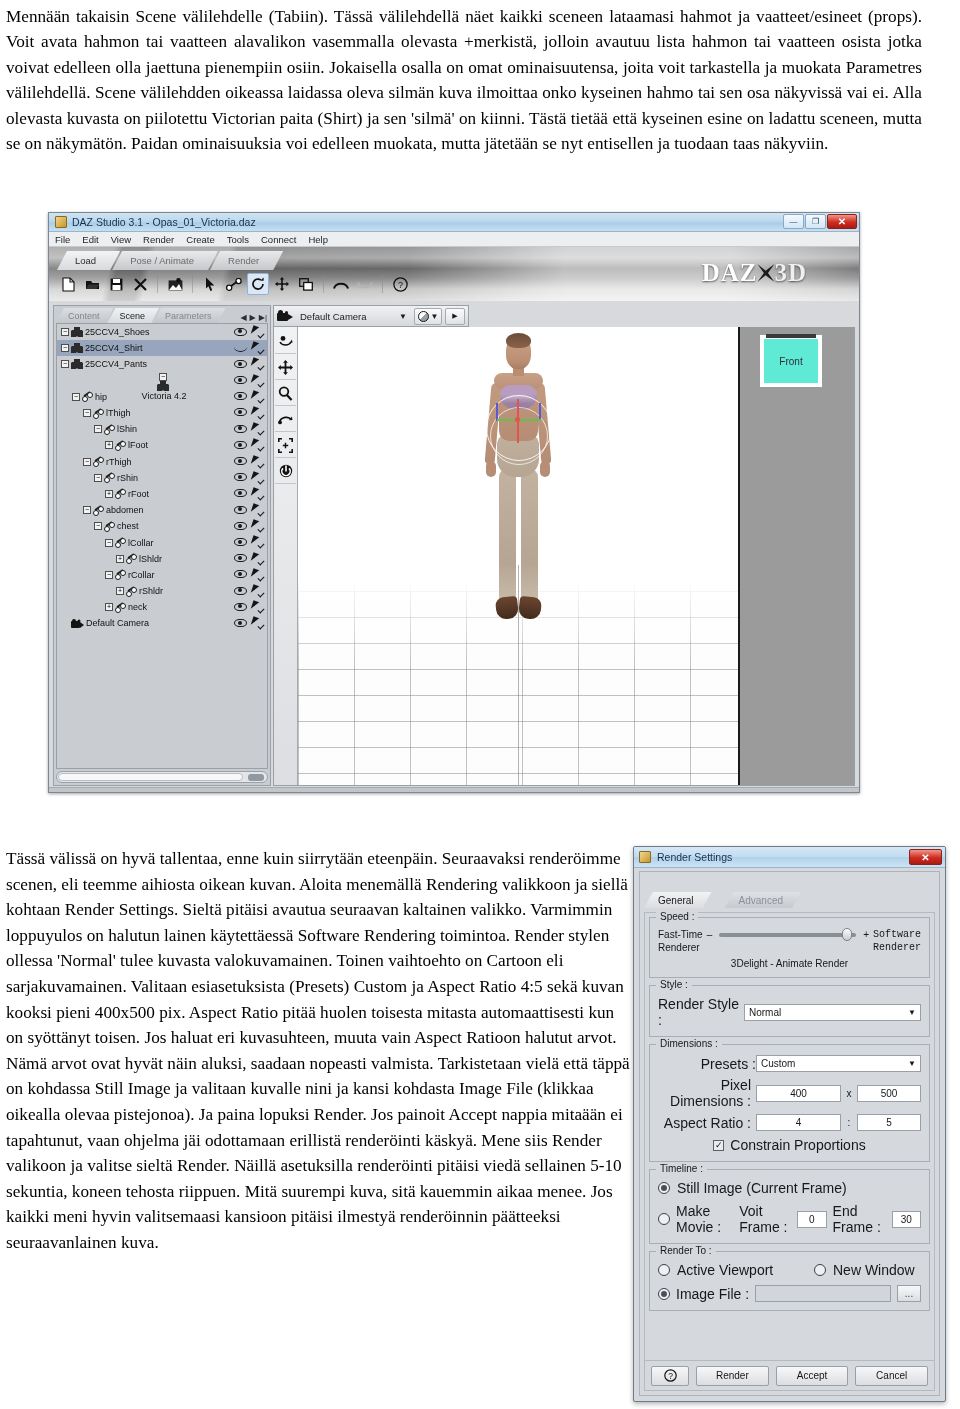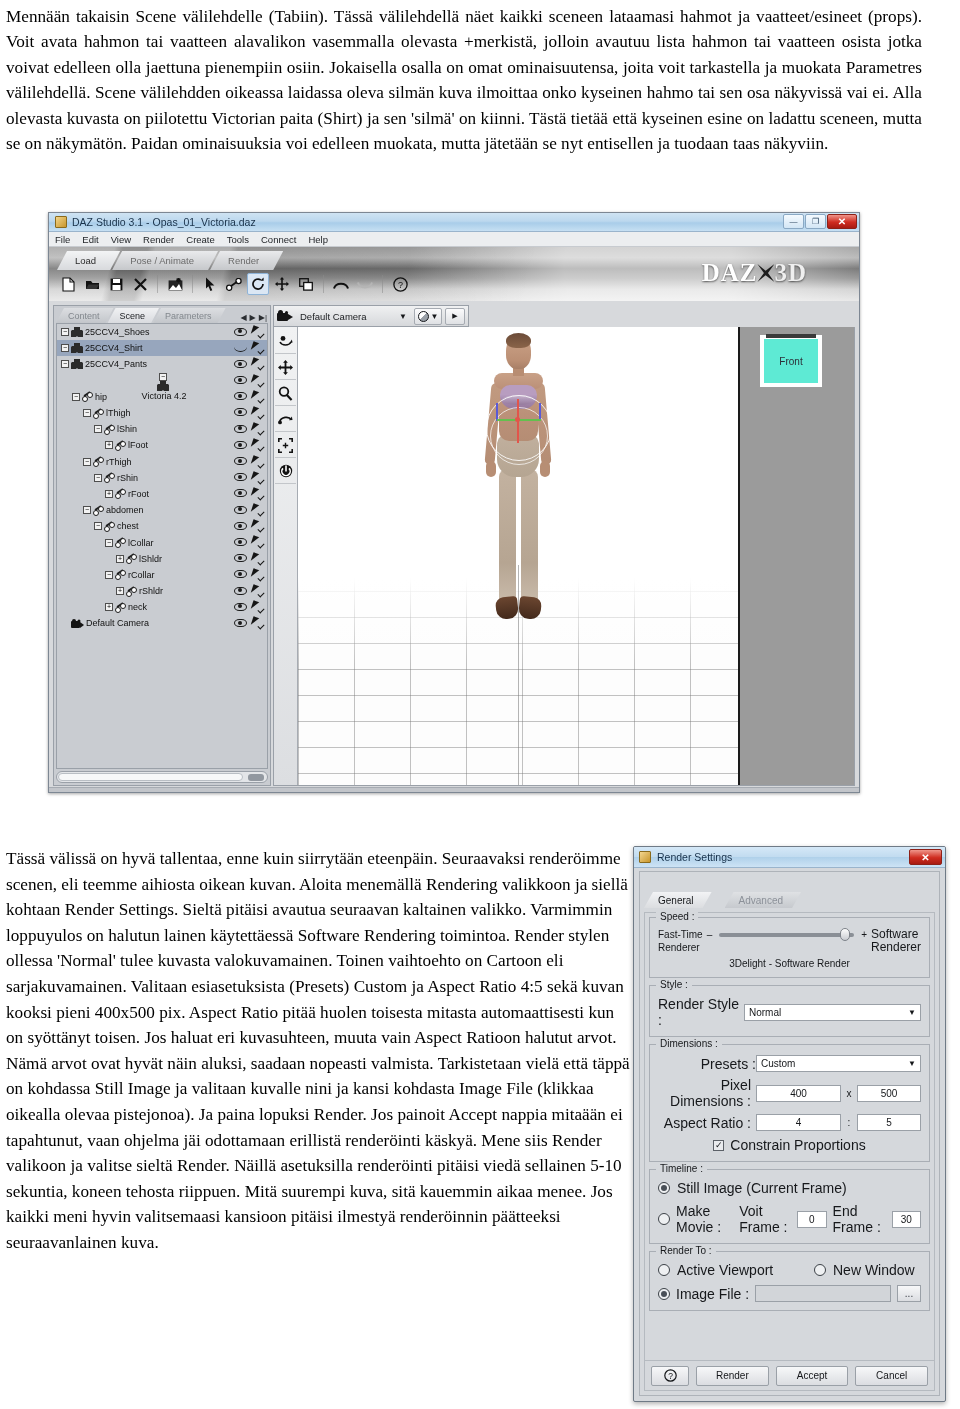--- a/index.html
+++ b/index.html
@@ -384,21 +384,21 @@
   }
   .grp > .grp-label{
     position:absolute;left:6px;top:-7px;background:#d5d8dc;padding:0 4px;
     font-size:10px;color:#16181b;
   }
   .row{display:flex;align-items:center;font-size:10px;color:#16181b;}
   .lbl{font-size:14px;color:#16181b;}
 
   .speed-line{display:flex;align-items:flex-start;gap:4px;}
   .speed-left{font-size:10px;line-height:13px;color:#16181b;white-space:nowrap;}
-  .speed-right{font-size:12px;line-height:13px;color:#16181b;white-space:nowrap;}
+  .speed-right{font-size:10px;line-height:13px;color:#16181b;white-space:nowrap;font-family:Liberation Mono, monospace;}
   .slider{flex:1;position:relative;height:13px;margin:0 3px;}
   .slider .track{position:absolute;left:0;right:0;top:5px;height:4px;background:#8a8f96;border-radius:2px;}
   .slider .knob{position:absolute;right:4px;top:0px;width:10px;height:13px;border-radius:5px;
                 background:linear-gradient(to bottom,#fdfdfd,#c9ccd1);border:1px solid #7d8289;}
   .minus,.plus{font-size:10px;color:#16181b;padding-top:1px;}
   .renderer-name{text-align:center;font-size:10px;color:#16181b;margin-top:4px;}
 
   .sel-box{
     flex:1;height:17px;background:#fff;border:1px solid #9aa0a7;
     display:flex;align-items:center;justify-content:space-between;
@@ -910,21 +910,21 @@
           <div class="slider">
             <div class="track"></div>
             <div class="knob"></div>
           </div>
           <div class="plus">+</div>
           <div class="speed-right">
             <div>Software</div>
             <div>Renderer</div>
           </div>
         </div>
-        <div class="renderer-name">3Delight - Software Render</div>
+        <div class="renderer-name">3Delight - Animate Render</div>
       </div>
 
       <div class="grp">
         <div class="grp-label">Style :</div>
         <div class="row">
           <span class="lbl" style="width:86px;">Render Style :</span>
           <div class="sel-box">
             <span>Normal</span>
             <span class="caret">▼</span>
           </div>

